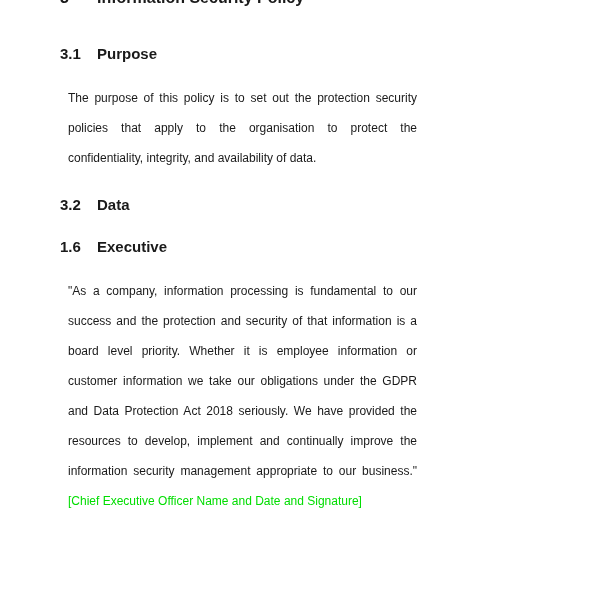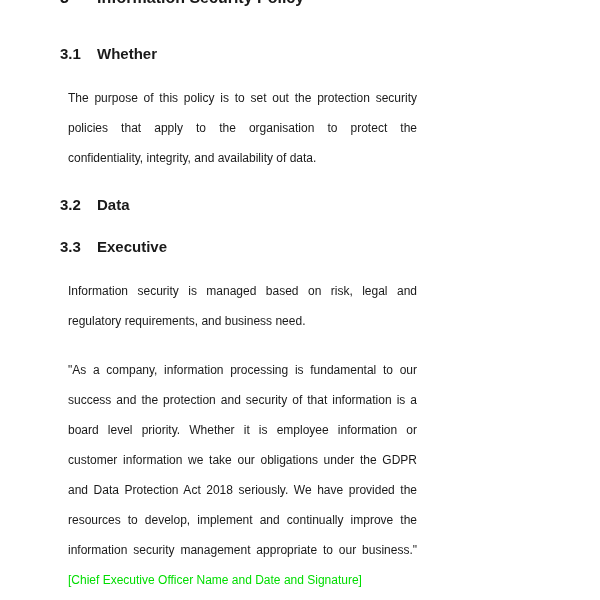--- a/index.html
+++ b/index.html
@@ -56,38 +56,37 @@
 <div class="page">
 
   <h1 class="chapter-heading">
     <span class="h-num">3</span>
     <span>Information Security Policy</span>
   </h1>
 
   <section>
     <h2 class="section-heading">
       <span class="h-num">3.1</span>
-      <span>Whether</span>
+      <span>Purpose</span>
     </h2>
     <p class="body-para">The purpose of this policy is to set out the protection security policies that apply to the organisation to protect the confidentiality, integrity, and availability of data.</p>
   </section>
 
   <section>
     <h2 class="section-heading">
       <span class="h-num">3.2</span>
       <span>Data</span>
     </h2>
   </section>
 
   <section>
     <h2 class="section-heading">
-      <span class="h-num">3.3</span>
+      <span class="h-num">1.6</span>
       <span>Executive</span>
     </h2>
-    <p class="body-para">Information security is managed based on risk, legal and regulatory requirements, and business need.</p>
   </section>
 
   <section>
     <p class="body-para">
       <span>"As a company, information processing is fundamental to our success and the protection and security of that information is a board level priority. Whether it is employee information or customer information we take our obligations under the GDPR and Data Protection Act 2018 seriously. We have provided the resources to develop, implement and continually improve the information security management appropriate to our business." </span><span class="placeholder-green">[Chief Executive Officer Name and Date and Signature]</span>
     </p>
   </section>
 
 </div>
 

